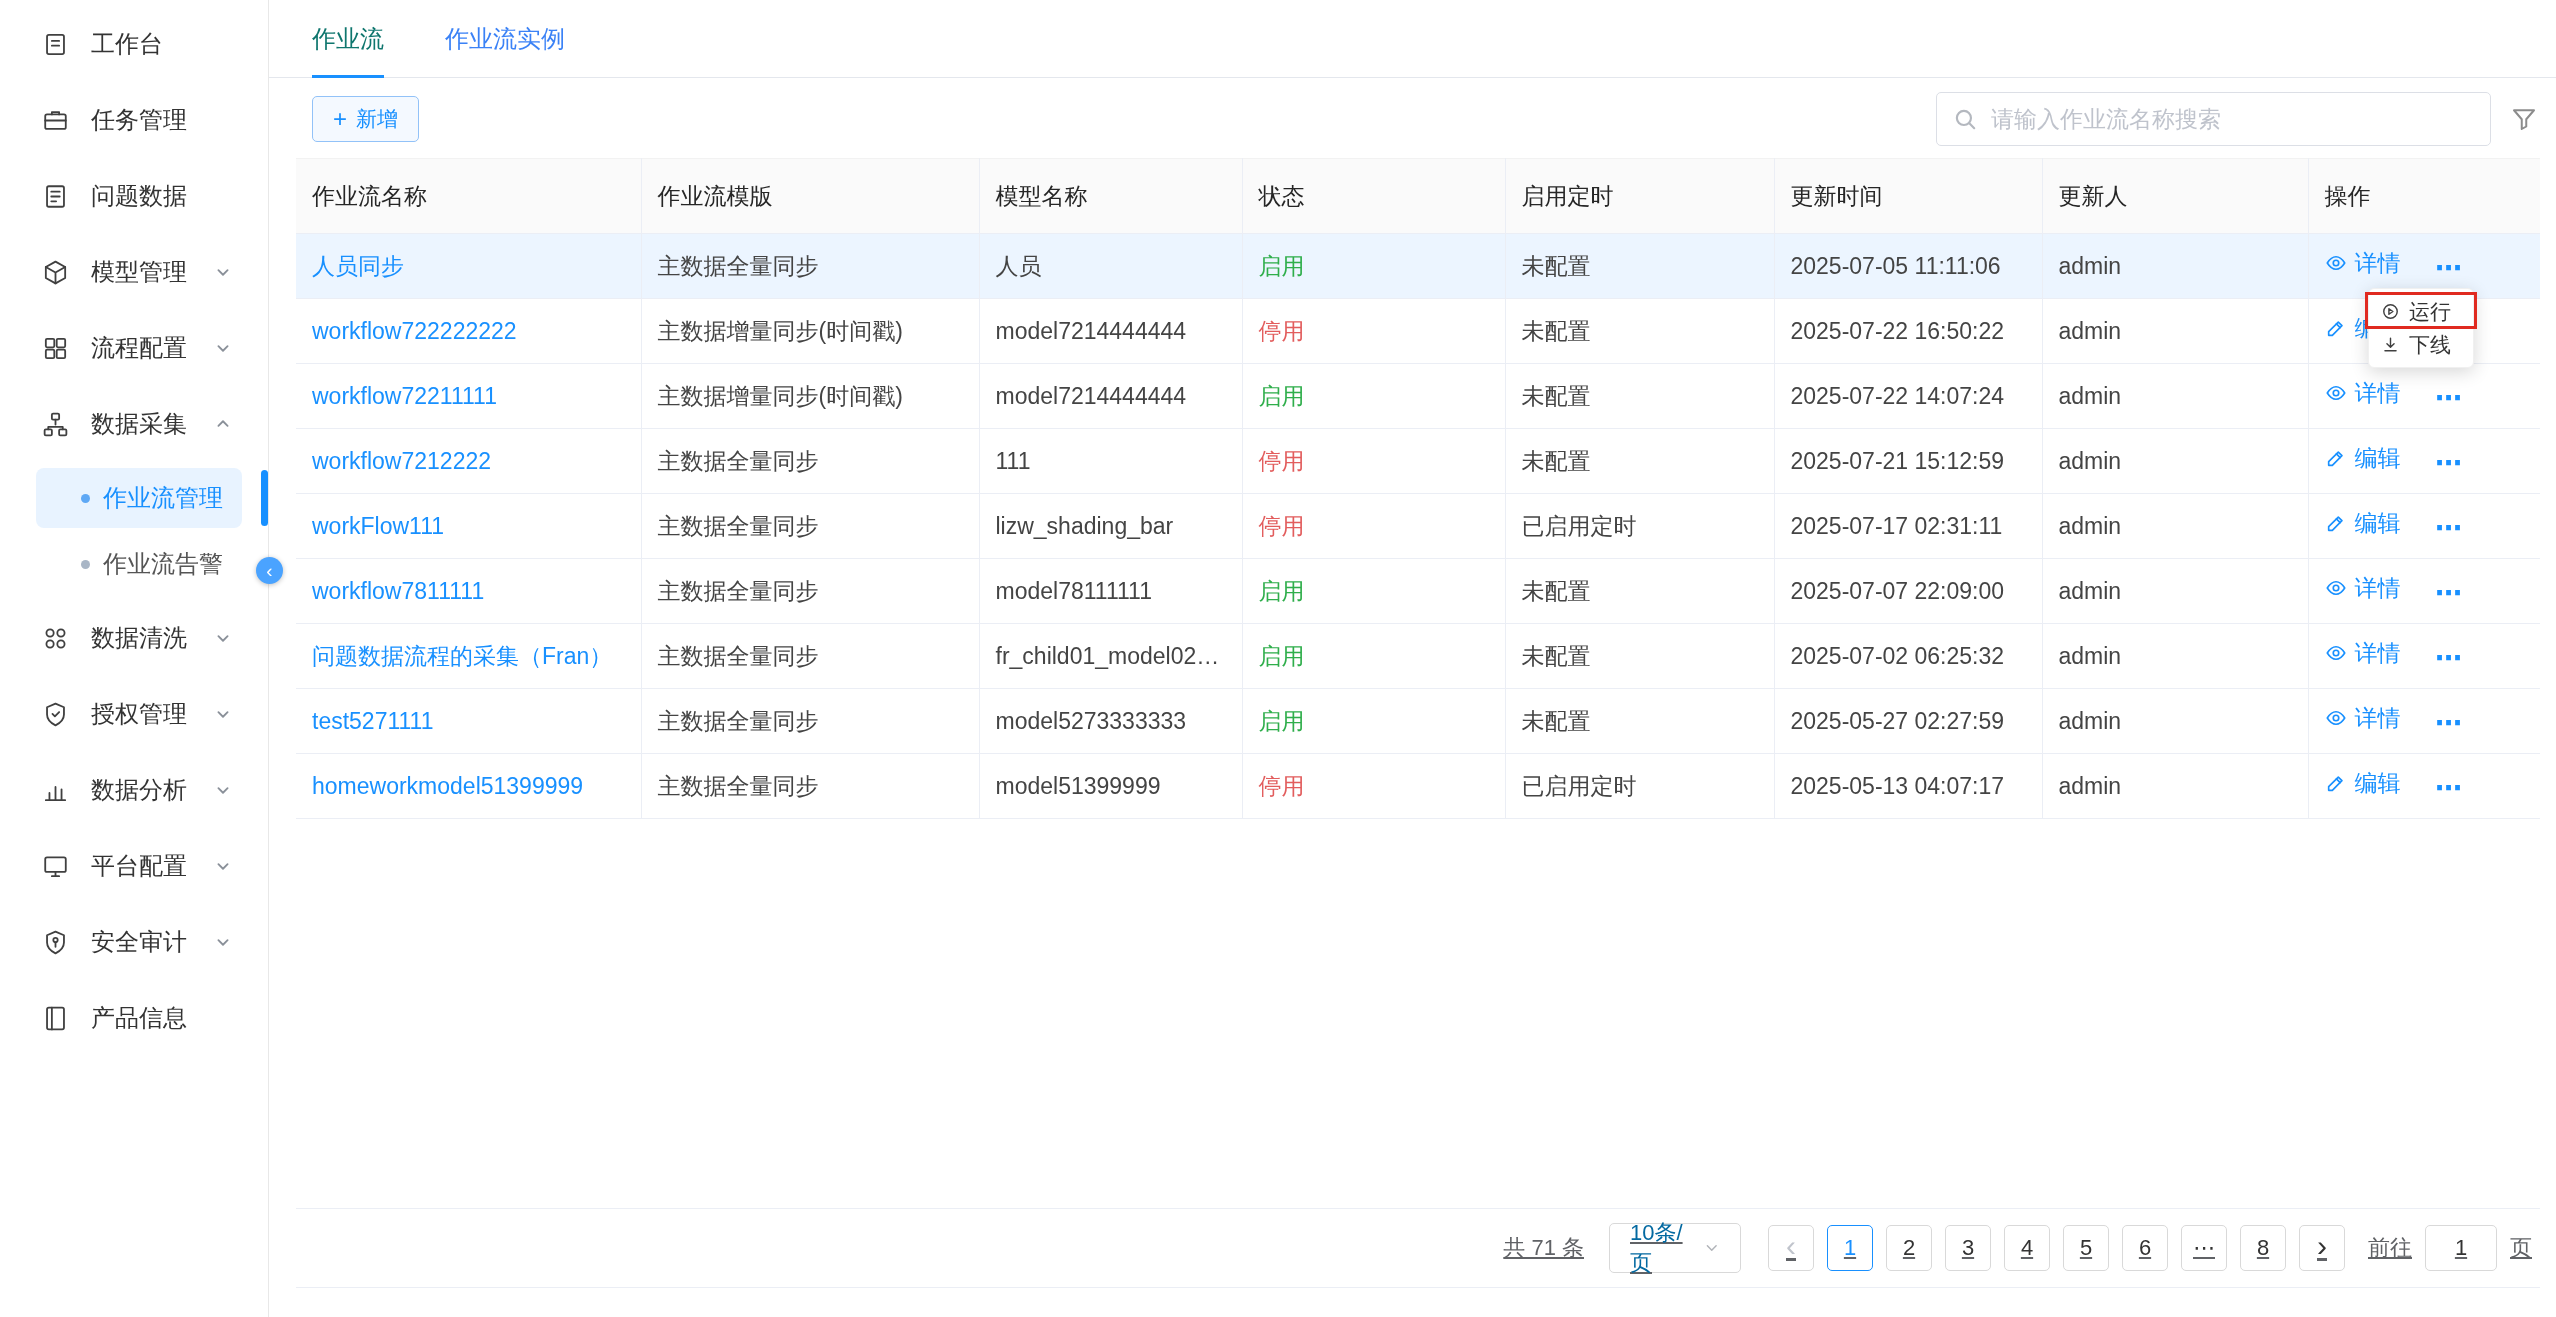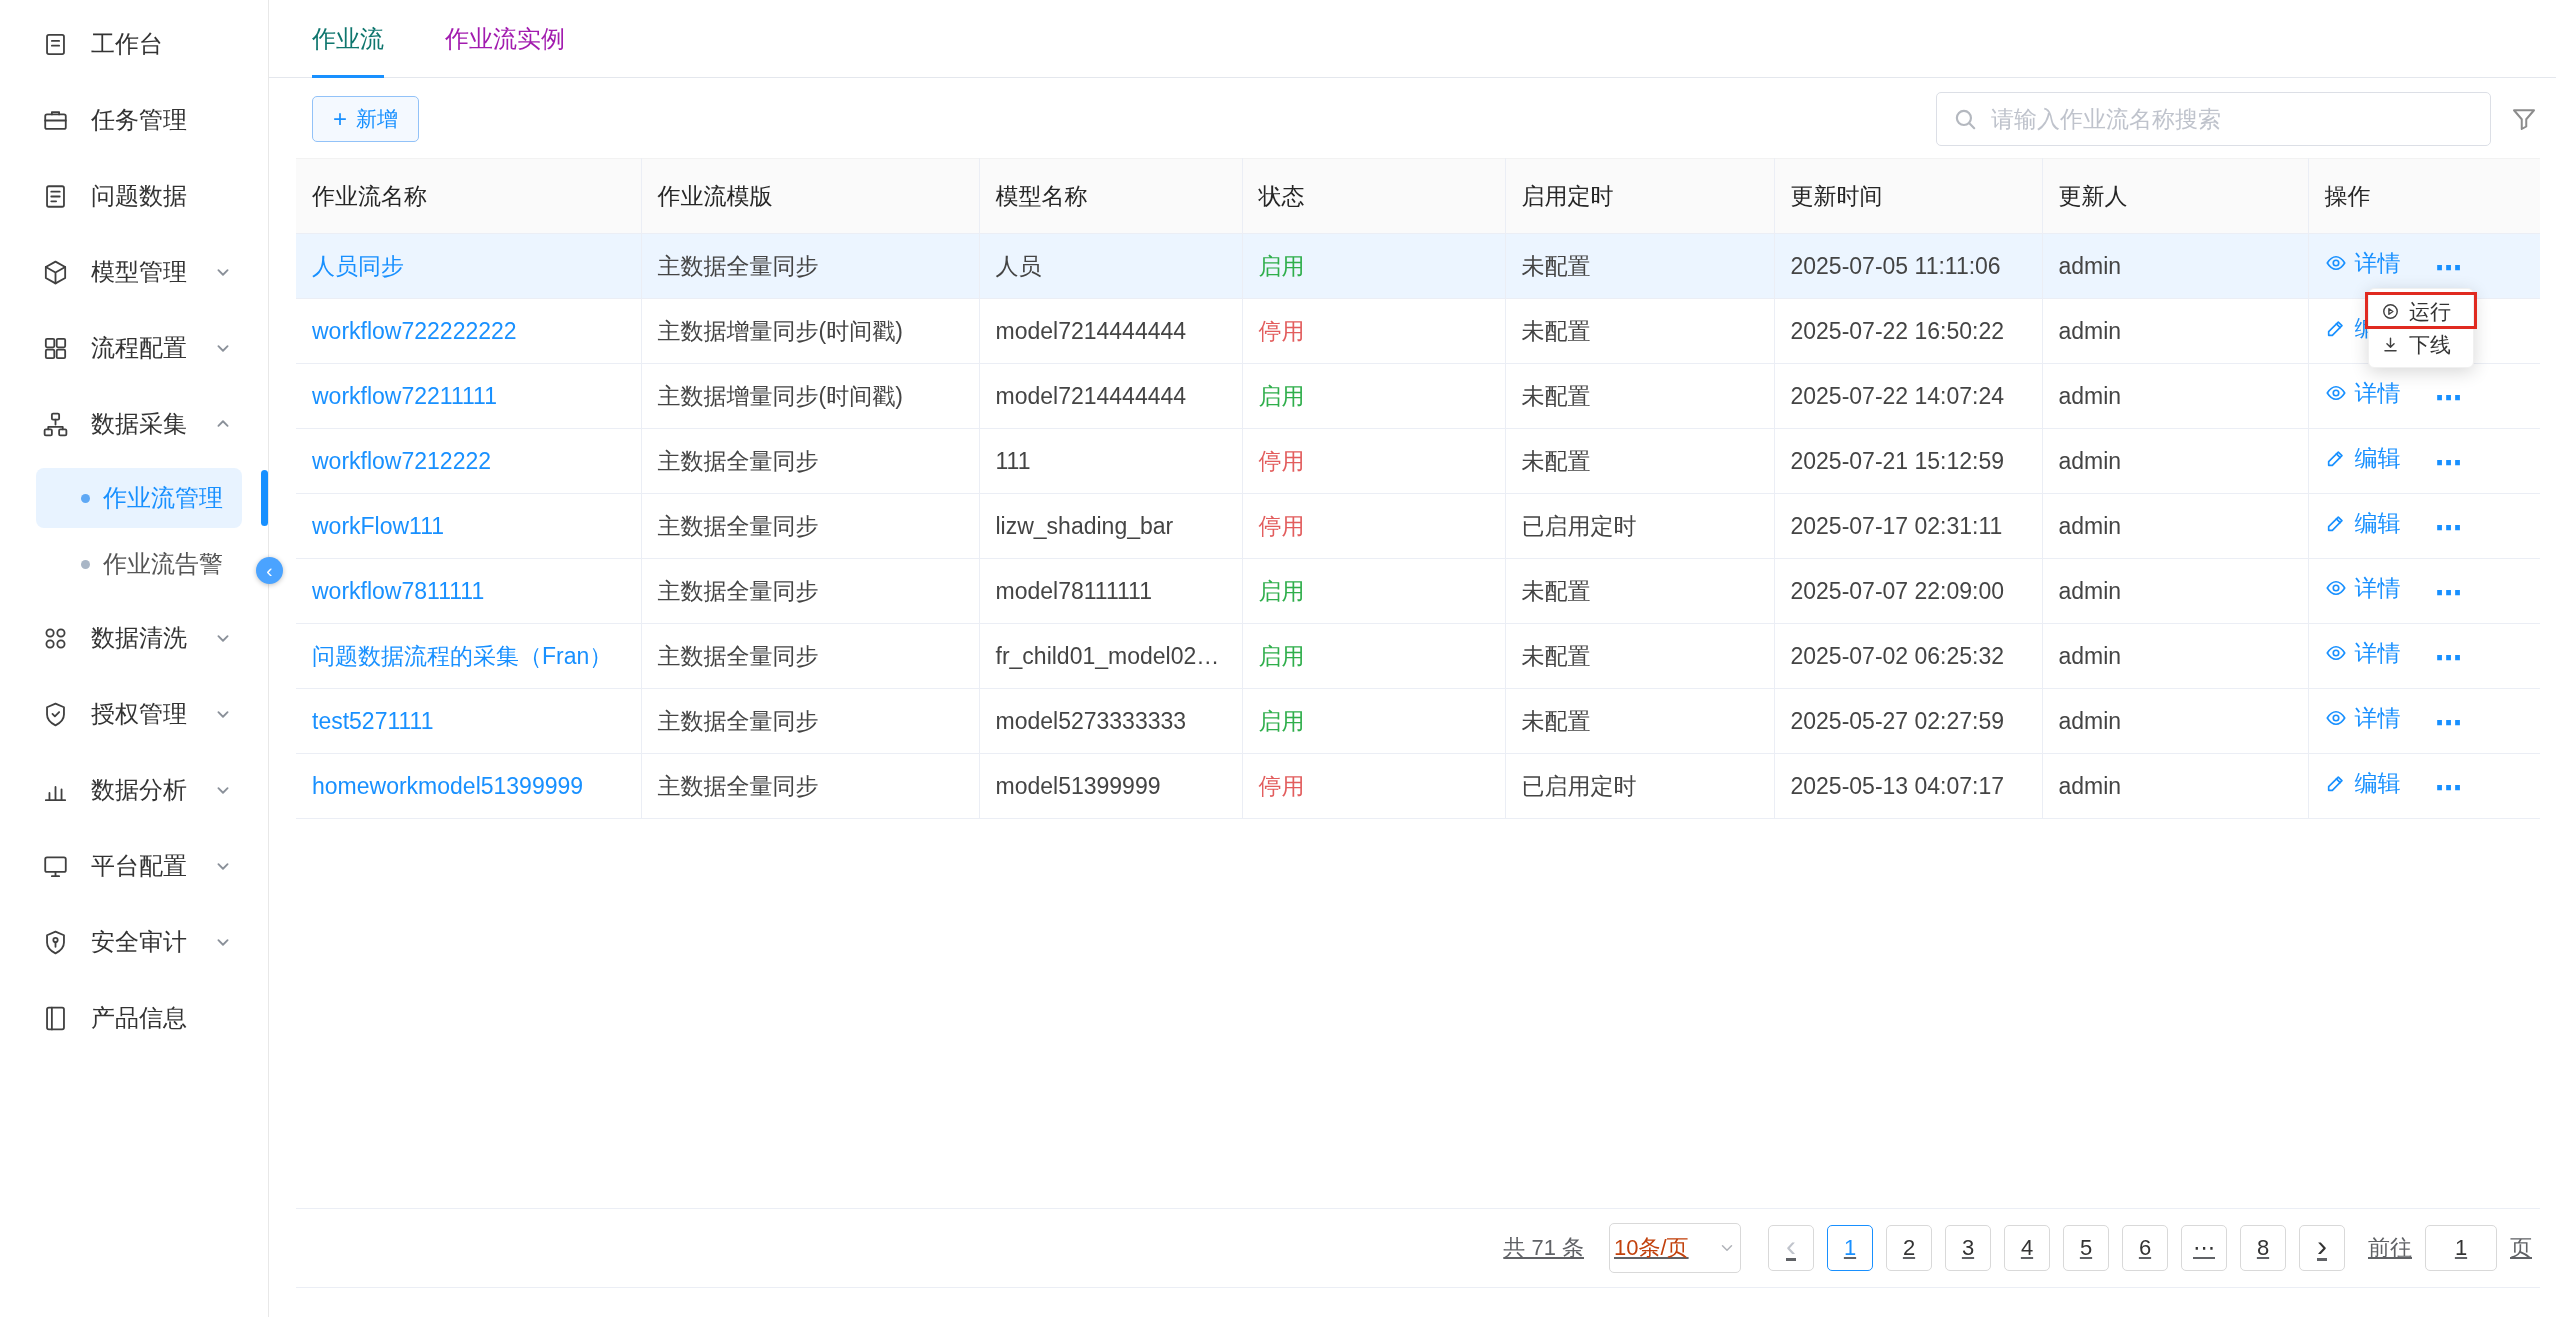--- a/index.html
+++ b/index.html
@@ -17,21 +17,21 @@
   .sub-item .slabel{font-size:24px;color:#555;white-space:nowrap;}
   .sub-item.active{background:#e8f3ff;}
   .sub-item.active .slabel{color:#1890ff;}
   .sub-item.active .bullet{background:#5ea8f5;}
   .sub-item.active::after{content:"";position:absolute;right:-26px;top:2px;width:7px;height:56px;background:#1890ff;border-radius:4px;}
   .collapse-btn{position:absolute;left:256px;top:557px;width:27px;height:27px;border-radius:50%;background:#4aa3ff;color:#fff;display:flex;align-items:center;justify-content:center;font-size:19px;line-height:1;z-index:6;box-shadow:0 1px 5px rgba(0,0,0,.25);cursor:pointer;}
 
   
   .main{position:absolute;left:269px;top:0;right:0;bottom:0;}
   .tabbar{height:77px;border-bottom:1px solid #e4e7ed;display:flex;align-items:stretch;padding-left:43px;gap:61px;}
-  .tab{font-size:24px;color:#a21caf;position:relative;display:flex;align-items:center;cursor:pointer;}
+  .tab{font-size:24px;color:#3b82f6;position:relative;display:flex;align-items:center;cursor:pointer;}
   .tab.active{color:#0f766e;}
   .tab.active::after{content:"";position:absolute;left:0;right:0;bottom:-1px;height:3px;background:#1890ff;}
 
   .toolbar{display:flex;align-items:center;margin:14px 17px 12px 43px;height:54px;}
   .add-btn{height:46px;padding:0 20px;border:1px solid #92c2f8;background:#f4f9ff;color:#1890ff;border-radius:5px;font-size:21px;display:flex;align-items:center;gap:9px;cursor:pointer;}
   .add-btn .plus{font-size:24px;line-height:1;}
   .search-wrap{margin-left:auto;position:relative;width:555px;height:54px;}
   .search-input{width:100%;height:100%;box-sizing:border-box;border:1px solid #dcdfe6;border-radius:5px;padding:0 16px 0 54px;font-size:23px;color:#333;outline:none;background:#fff;}
   .search-input::placeholder{color:#bfc3cc;}
   .search-icon{position:absolute;left:16px;top:14px;width:26px;height:26px;stroke:#b4b8bf;fill:none;stroke-width:2;stroke-linecap:round;}
@@ -47,21 +47,21 @@
   .name-link{color:#1890ff;text-decoration:none;cursor:pointer;}
   tr.enabled .status{color:#2fae4b;}
   tr.disabled .status{color:#e25d5d;}
   .op-icon{width:22px;height:22px;stroke:currentColor;fill:none;stroke-width:1.8;stroke-linecap:round;stroke-linejoin:round;}
   .op-link{color:#1890ff;display:inline-flex;align-items:center;gap:8px;cursor:pointer;}
   .op-more{color:#1890ff;font-weight:bold;margin-left:28px;font-size:27px;cursor:pointer;vertical-align:middle;}
 
   
   .pagination{position:absolute;left:27px;right:16px;bottom:29px;height:80px;border-top:1px solid #ebeef5;border-bottom:1px solid #ebeef5;display:flex;align-items:center;justify-content:flex-end;gap:13px;padding-right:8px;box-sizing:border-box;font-size:22px;color:#606266;text-decoration:underline;}
   .total{margin-right:12px;}
-  .size-select{width:132px;height:50px;border:1px solid #d9d9d9;border-radius:5px;display:flex;align-items:center;justify-content:space-between;padding:0 4px;box-sizing:border-box;color:#c2410c;margin-right:14px;cursor:pointer;background:#fff;}
+  .size-select{width:132px;height:50px;border:1px solid #d9d9d9;border-radius:5px;display:flex;align-items:center;justify-content:space-between;padding:0 20px;box-sizing:border-box;color:#0369a1;margin-right:14px;cursor:pointer;background:#fff;}
   .sel-chev{width:18px;height:18px;stroke:#b0b3b8;fill:none;stroke-width:2;stroke-linecap:round;stroke-linejoin:round;}
   .pg-btn{min-width:46px;height:46px;border:1px solid #d9d9d9;border-radius:5px;display:flex;align-items:center;justify-content:center;background:#fff;color:#333;box-sizing:border-box;cursor:pointer;font-size:22px;}
   .pg-btn.arrow{font-size:30px;padding-bottom:4px;}
   .pg-btn.disabled{color:#c0c4cc;}
   .pg-btn.active{border-color:#1890ff;color:#1890ff;}
   .goto-label{margin-left:10px;}
   .goto-input{width:72px;height:46px;border:1px solid #d9d9d9;border-radius:5px;text-align:center;font-size:22px;color:#333;box-sizing:border-box;outline:none;}
 
   
   .dropdown{position:absolute;left:2368px;top:288px;width:104px;background:#fff;border-radius:6px;box-shadow:0 4px 18px rgba(0,0,0,0.16);border:1px solid #f0f0f0;padding:6px 0;z-index:20;}

